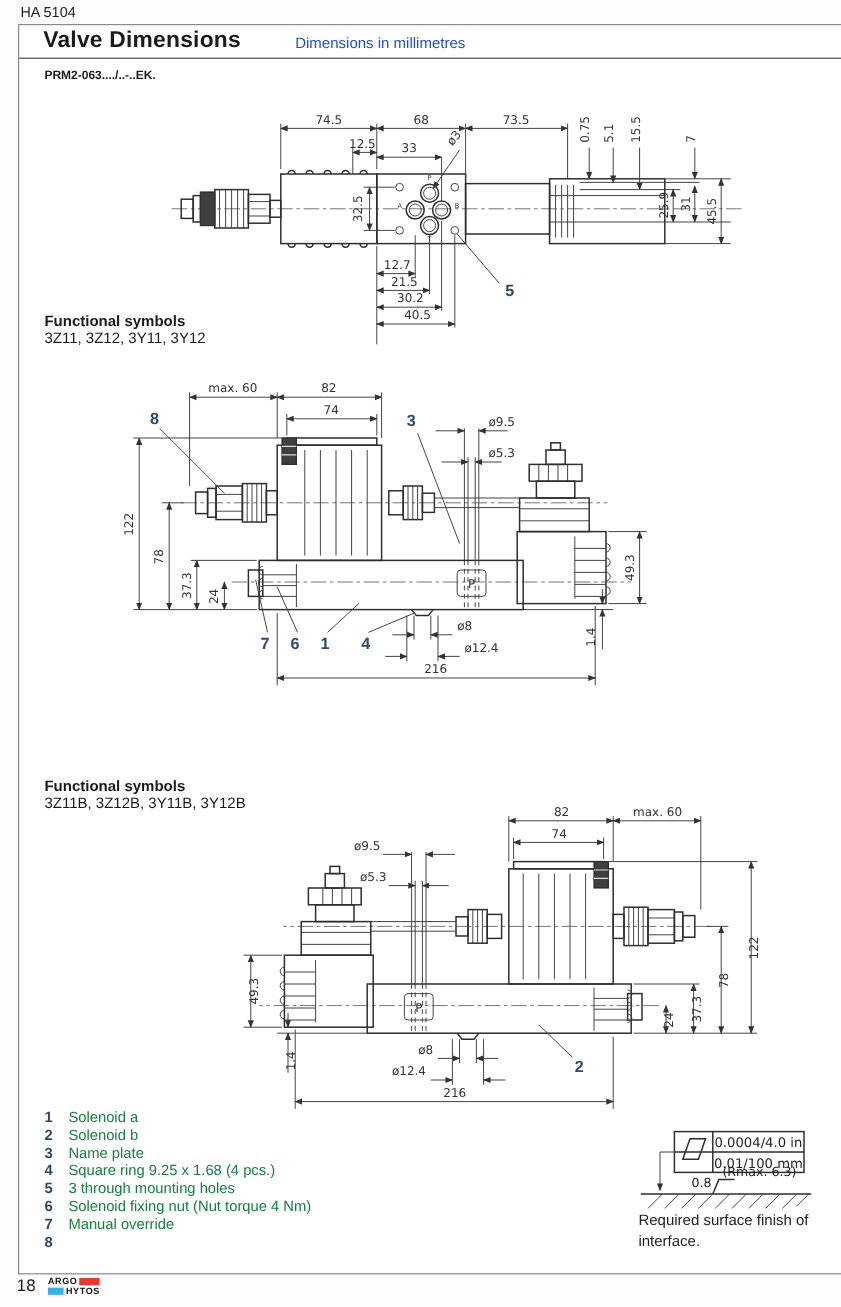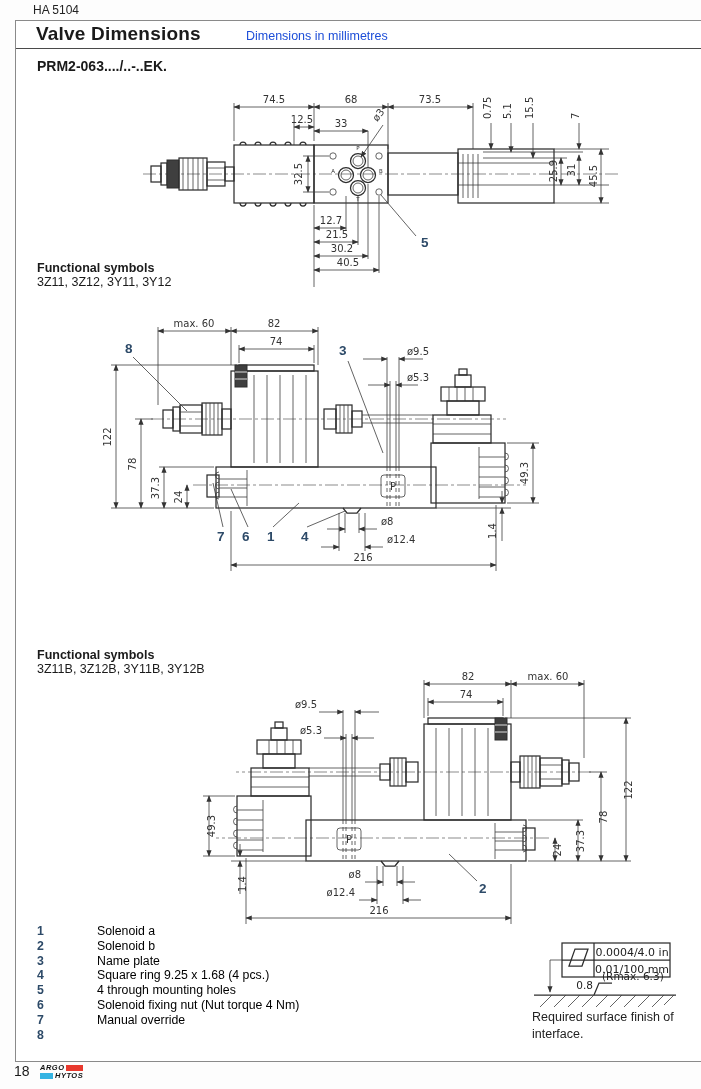--- a/index.html
+++ b/index.html
@@ -1,33 +1,33 @@
 <!DOCTYPE html>
 <html><head>
 <meta charset="utf-8">
 <style>
   html,body{margin:0;padding:0;}
   body{width:701px;height:1089px;background:#fdfdfd;font-family:"Liberation Sans",sans-serif;color:#1a1a1a;position:relative;}
   .abs{position:absolute;}
-  #doc-code{left:17px;top:3px;font-size:12px;color:#222;margin-left:16px;}
+  #doc-code{left:17px;top:3px;font-size:12px;color:#222;}
   #frame{left:15px;top:20px;width:671px;height:1040px;border:1px solid #8a8a8a;background:#fff;position:absolute;padding-left:44px;}
   #hdr{position:absolute;left:0;top:0;right:0;height:27px;border-bottom:1px solid #4a4a4a;}
   #hdr .title{position:absolute;left:20px;top:2px;font-size:19px;font-weight:700;letter-spacing:.2px;}
   #hdr .subtitle{position:absolute;left:230px;top:8px;font-size:12.5px;color:#1d4ed8;}
-  #model{left:21px;top:37px;font-size:14px;font-weight:700;}
+  #model{left:21px;top:37px;font-size:10px;font-weight:700;}
   .symhead{font-size:12.5px;font-weight:700;}
   .symlist{font-size:12.5px;}
   #sym1{left:21px;top:240px;}
   #sym2{left:21px;top:627px;}
   #legend{left:21px;top:903px;width:430px;}
   .lrow{display:flex;line-height:14.8px;font-size:12.3px;}
   .lnum{width:20px;font-weight:700;color:#2d4a68;flex:0 0 20px;}
-  .ltxt{color:#000000;margin-left:40px;}
+  .ltxt{color:#15803d;}
   #pageno{left:14px;top:1063px;font-size:14px;font-weight:400;}
-  #logo{left:40px;top:1064px;width:70px;font-style:italic;}
+  #logo{left:40px;top:1064px;width:70px;}
   .lgrow{display:flex;align-items:center;height:8px;}
   .lg-t{font-size:7.5px;font-weight:700;letter-spacing:.5px;color:#111;line-height:8px;}
   .lg-red{display:inline-block;width:17px;height:6.5px;background:#e8392e;margin-left:1px;}
   .lg-cyan{display:inline-block;width:13px;height:6.5px;background:#35b4e3;margin-right:2px;}
   
   svg{overflow:visible;}
   .thk{stroke:#2e2e2e;stroke-width:1.25;fill:none;}
   .thn{stroke:#3c3c3c;stroke-width:.8;fill:none;}
   .cl{stroke:#5a5a5a;stroke-width:.7;stroke-dasharray:13 3 3 3;fill:none;}
   .dsh{stroke:#3c3c3c;stroke-width:.8;stroke-dasharray:4 3;fill:none;}
@@ -328,21 +328,21 @@
     <div class="lrow">
         <span class="lnum">3</span>
         <span class="ltxt">Name plate</span>
       </div>
     <div class="lrow">
         <span class="lnum">4</span>
         <span class="ltxt">Square ring 9.25 x 1.68 (4 pcs.)</span>
       </div>
     <div class="lrow">
         <span class="lnum">5</span>
-        <span class="ltxt">4 through mounting holes</span>
+        <span class="ltxt">3 through mounting holes</span>
       </div>
     <div class="lrow">
         <span class="lnum">6</span>
         <span class="ltxt">Solenoid fixing nut (Nut torque 4 Nm)</span>
       </div>
     <div class="lrow">
         <span class="lnum">7</span>
         <span class="ltxt">Manual override</span>
       </div>
     <div class="lrow">

